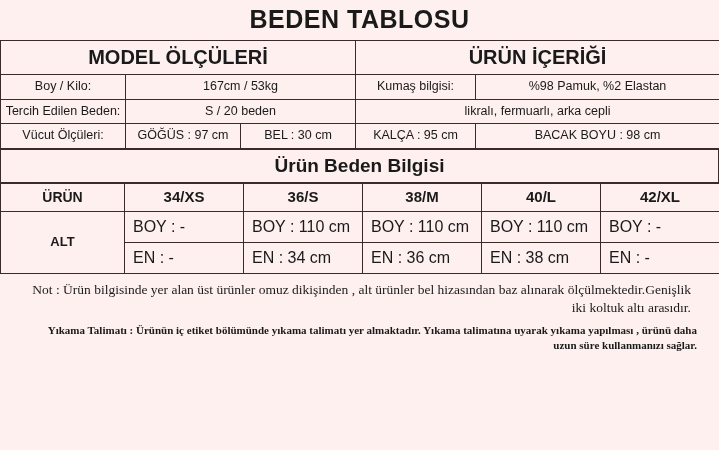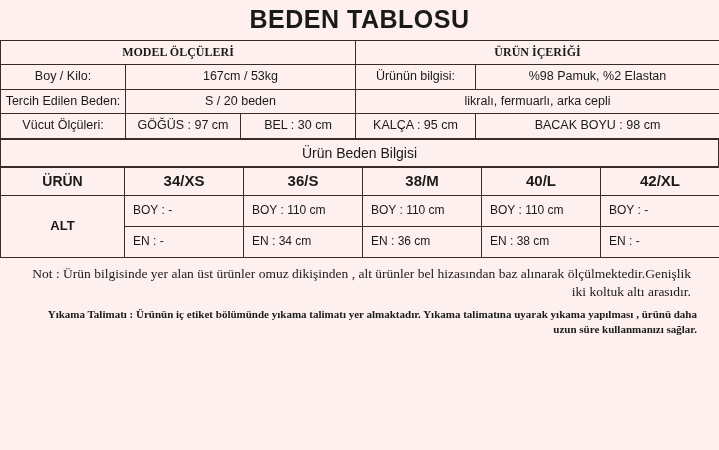--- a/index.html
+++ b/index.html
@@ -38,47 +38,46 @@
     border: 1px solid #3a2a28;
     font-family: "Liberation Sans", sans-serif;
     font-size: 12.5px;
     text-align: center;
     vertical-align: middle;
     padding: 4px 3px;
     line-height: 1.25;
   }
   .hdr {
     font-weight: bold;
-    font-size: 12px;
-    font-family: Liberation Serif, serif;
+    font-size: 20px;
   }
   .rowlabel {
     font-weight: normal;
     font-size: 12.5px;
   }
   .sectiontitle {
     font-family: "Liberation Sans", sans-serif;
-    font-weight: normal;
-    font-size: 14px;
+    font-weight: bold;
+    font-size: 19px;
     border: 1px solid #3a2a28;
     text-align: center;
     padding: 5px 0;
   }
   .sizehdr {
     font-weight: bold;
     font-size: 15px;
   }
   .urunhdr {
     font-weight: bold;
     font-size: 14px;
   }
   .cellleft {
     text-align: left;
     padding-left: 8px;
-    font-size: 12px;
+    font-size: 16px;
     height: 22px;
   }
   .altlabel {
     font-weight: bold;
     font-size: 13px;
   }
   .notes {
     padding: 4px 10px 0 10px;
     text-align: right;
   }
@@ -112,21 +111,21 @@
       <col style="width:244px">
     </colgroup>
     <tbody>
       <tr>
         <td class="hdr" colspan="3">MODEL ÖLÇÜLERİ</td>
         <td class="hdr" colspan="2">ÜRÜN İÇERİĞİ</td>
       </tr>
       <tr>
         <td class="rowlabel">Boy / Kilo:</td>
         <td colspan="2">167cm / 53kg</td>
-        <td class="rowlabel">Ürünün bilgisi:</td>
+        <td class="rowlabel">Kumaş bilgisi:</td>
         <td>%98 Pamuk, %2 Elastan</td>
       </tr>
       <tr>
         <td class="rowlabel">Tercih Edilen Beden:</td>
         <td colspan="2">S / 20 beden</td>
         <td colspan="2">likralı, fermuarlı, arka cepli</td>
       </tr>
       <tr>
         <td class="rowlabel">Vücut Ölçüleri:</td>
         <td>GÖĞÜS : 97 cm</td>

